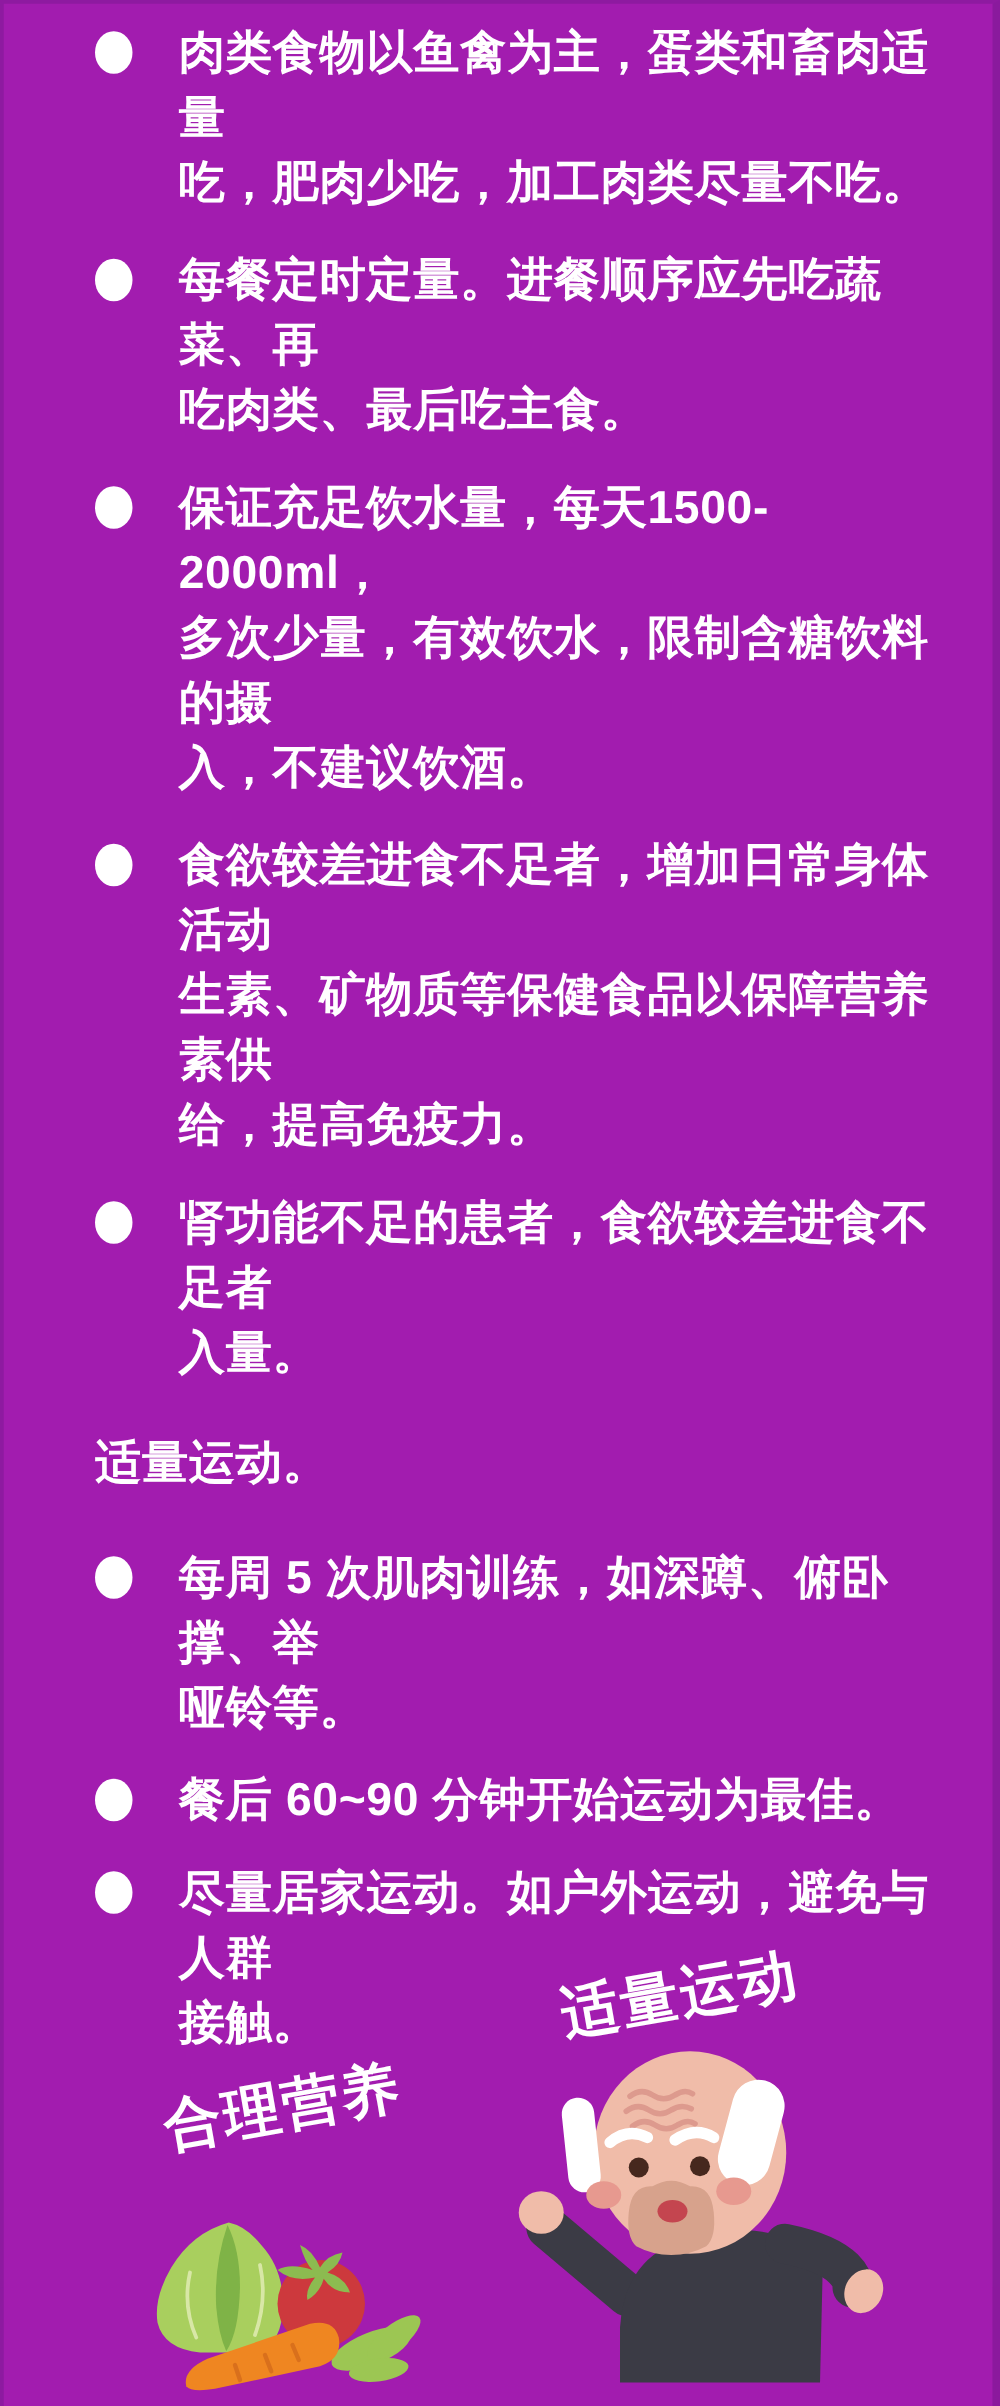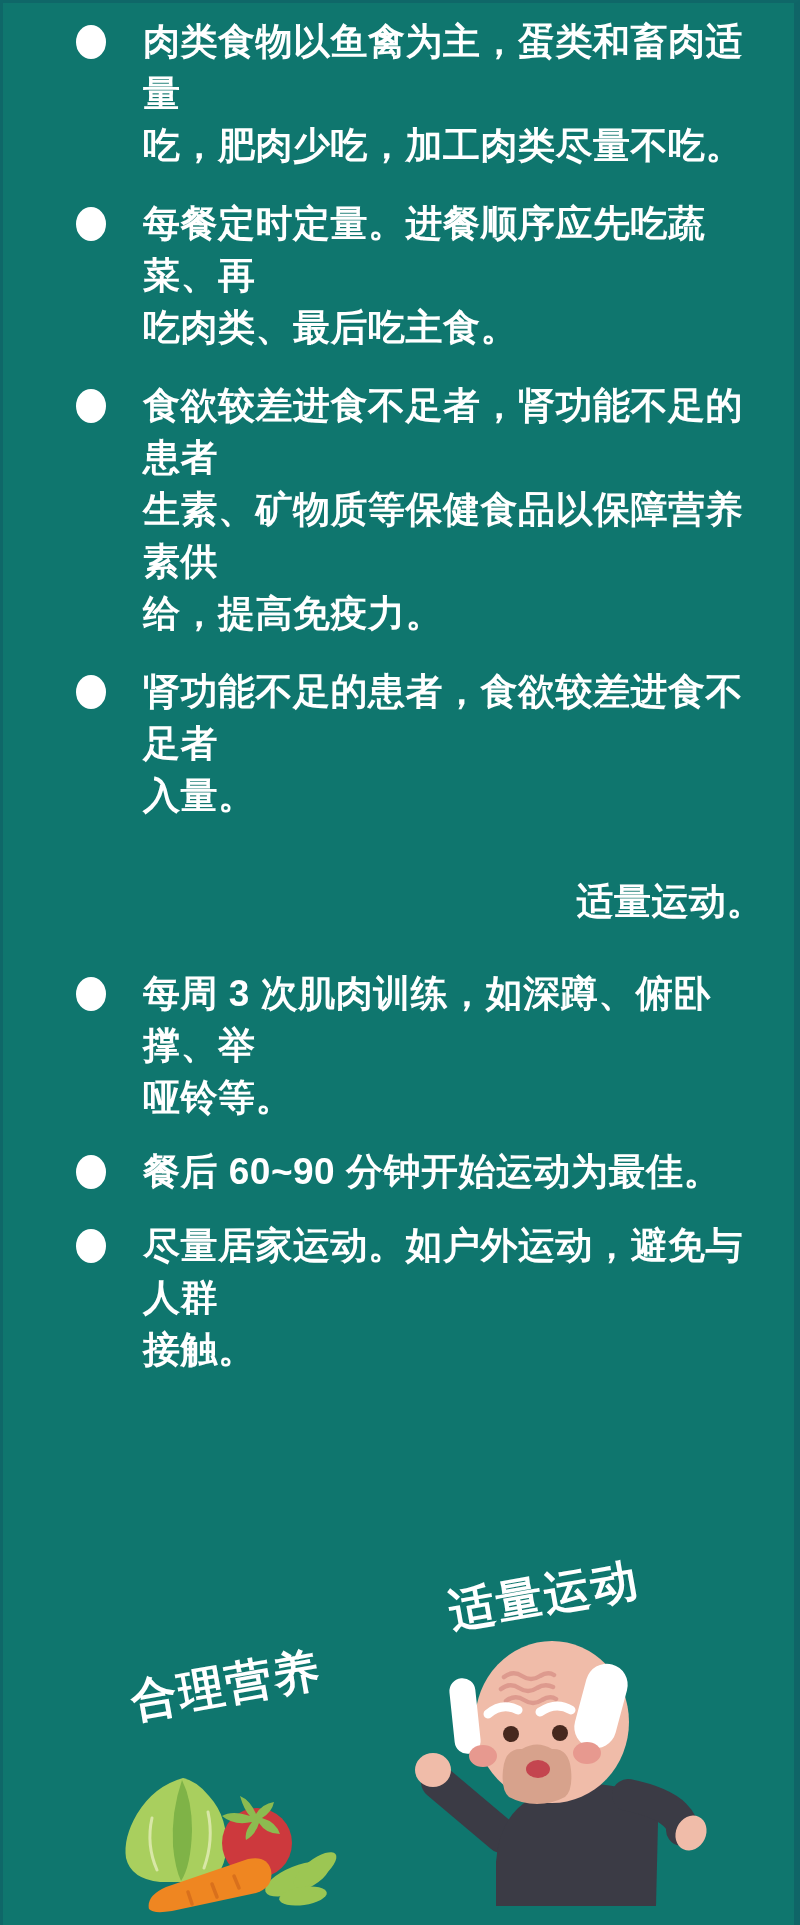--- a/index.html
+++ b/index.html
@@ -1,19 +1,19 @@
 <!DOCTYPE html>
 <html><head>
 <meta charset="utf-8">
 <style>
   html,body{margin:0;padding:0;}
   .page{
     position:relative;
     width:800px;height:1925px;
-    background:#0f766e;
+    background:#a21caf;
     overflow:hidden;
     font-family:"Liberation Sans","DejaVu Sans",sans-serif;
     font-weight:bold;
     color:#ffffff;
   }
   .edge{
     position:absolute;inset:0;pointer-events:none;
     border-top:3px solid rgba(20,16,70,.14);
     border-left:3px solid rgba(20,16,70,.14);
     border-right:6px solid rgba(20,16,70,.16);
@@ -28,22 +28,22 @@
   .ex .item{margin-bottom:22px;}
   .dot{
     flex:0 0 auto;width:30px;height:34px;border-radius:50%;
     background:#ffffff;margin:9px 37px 0 0;
   }
   .txt{
     margin:0;font-size:37px;line-height:52px;
     white-space:pre-line;letter-spacing:0.5px;
   }
   .heading{
-    margin:54px 0 40px 0;
-    font-size:37px;line-height:52px;letter-spacing:0.5px;text-align:right;
+    margin:36px 0 40px 0;
+    font-size:37px;line-height:52px;letter-spacing:0.5px;
   }
   .label{
     position:absolute;font-size:46px;letter-spacing:2px;
     transform:rotate(-10deg);transform-origin:center;
     white-space:nowrap;
   }
   .label-ex{left:448px;top:1565px;}
   .label-nu{left:130px;top:1655px;}
   .illus{position:absolute;}
   .illus-veg{left:60px;top:1760px;}
@@ -62,37 +62,43 @@
         <p class="txt">肉类食物以鱼禽为主，蛋类和畜肉适量
 吃，肥肉少吃，加工肉类尽量不吃。</p>
       </div>
       <div class="item">
         <span class="dot"></span>
         <p class="txt">每餐定时定量。进餐顺序应先吃蔬菜、再
 吃肉类、最后吃主食。</p>
       </div>
       <div class="item">
         <span class="dot"></span>
-        <p class="txt">食欲较差进食不足者，肾功能不足的患者
+        <p class="txt">保证充足饮水量，每天1500-2000ml，
+多次少量，有效饮水，限制含糖饮料的摄
+入，不建议饮酒。</p>
+      </div>
+      <div class="item">
+        <span class="dot"></span>
+        <p class="txt">食欲较差进食不足者，增加日常身体活动
 生素、矿物质等保健食品以保障营养素供
 给，提高免疫力。</p>
       </div>
       <div class="item">
         <span class="dot"></span>
         <p class="txt">肾功能不足的患者，食欲较差进食不足者
 入量。</p>
       </div>
     </section>
 
     <h2 class="heading">适量运动。</h2>
 
     <section class="ex">
       <div class="item">
         <span class="dot"></span>
-        <p class="txt">每周 3 次肌肉训练，如深蹲、俯卧撑、举
+        <p class="txt">每周 5 次肌肉训练，如深蹲、俯卧撑、举
 哑铃等。</p>
       </div>
       <div class="item">
         <span class="dot"></span>
         <p class="txt">餐后 60~90 分钟开始运动为最佳。</p>
       </div>
       <div class="item">
         <span class="dot"></span>
         <p class="txt">尽量居家运动。如户外运动，避免与人群
 接触。</p>

